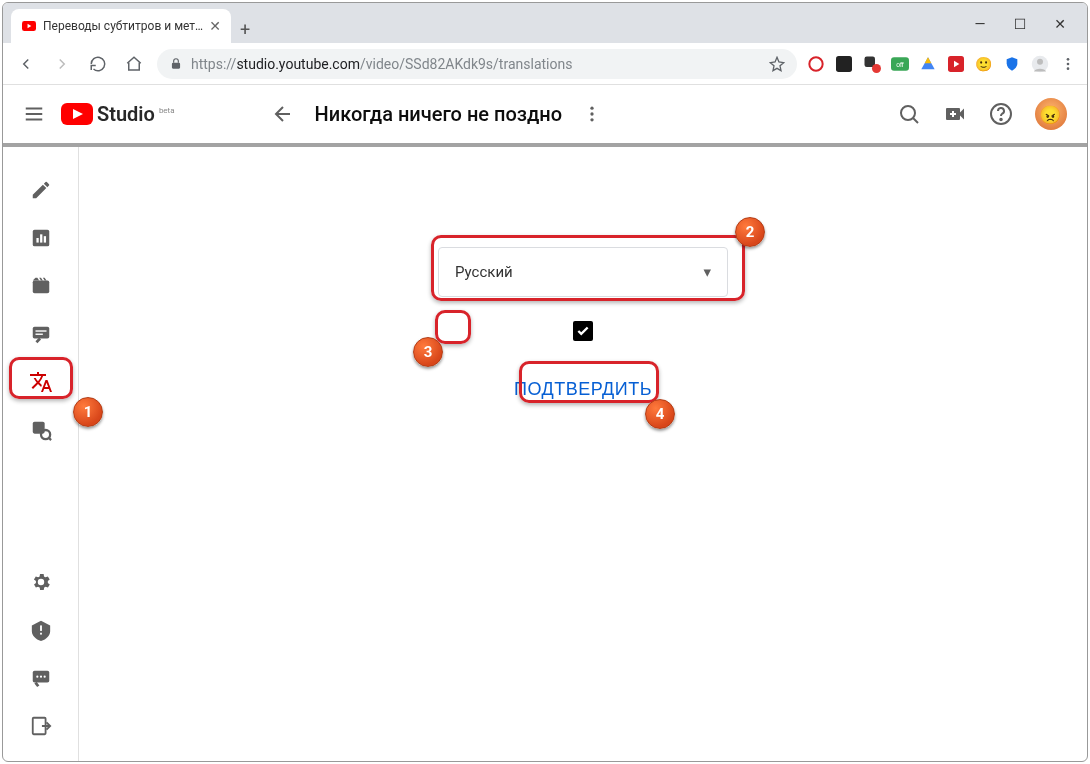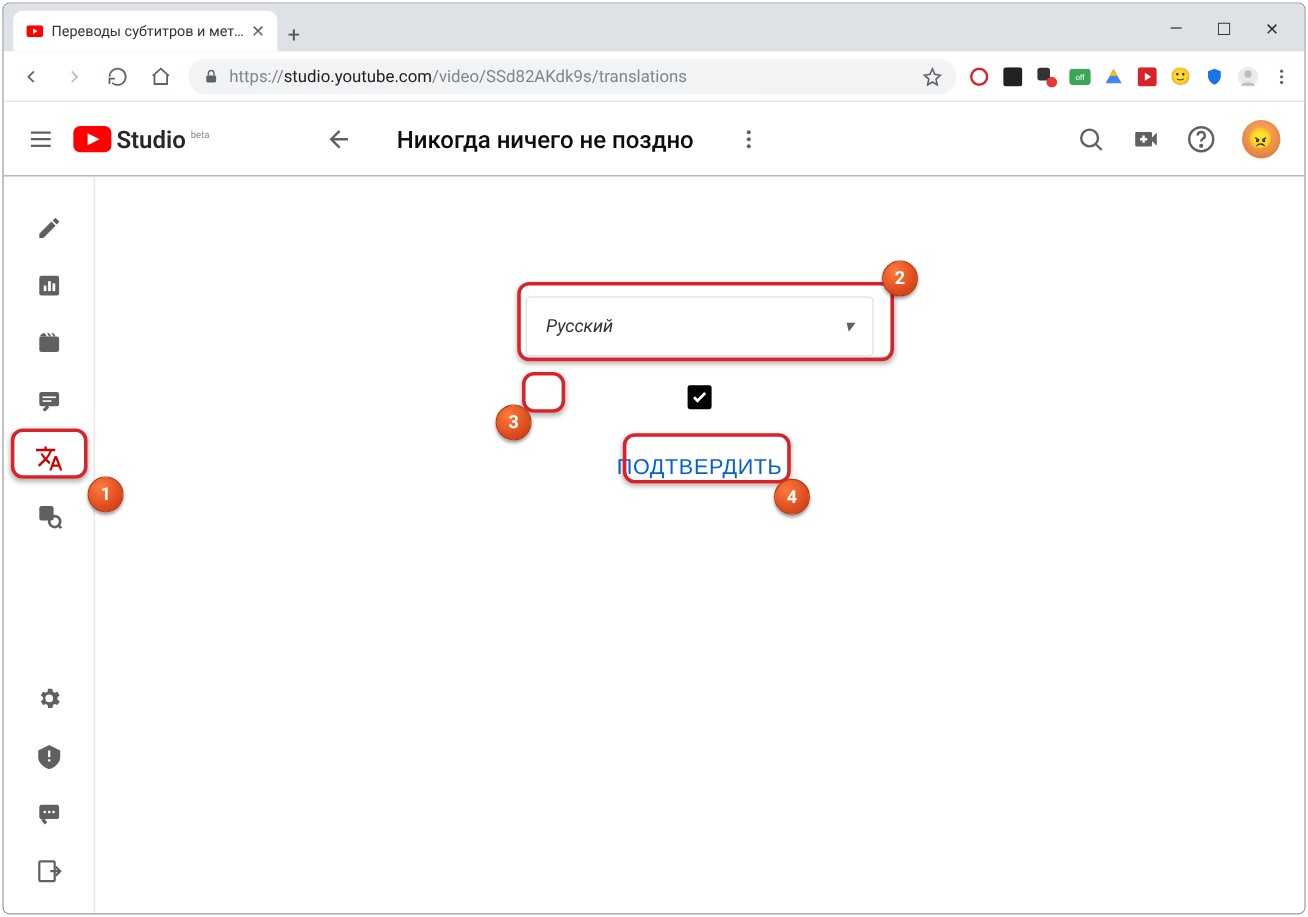--- a/index.html
+++ b/index.html
@@ -23,42 +23,42 @@
 .nav-btn { width: 26px; height: 26px; display: flex; align-items: center; justify-content: center; color: #5f6368; cursor: pointer; }
 .nav-btn.disabled { color: #bdbdbd; }
 .omnibox { flex: 1; height: 30px; background: #f1f3f4; border-radius: 15px; display: flex; align-items: center; padding: 0 12px; gap: 8px; font-size: 14px; color: #5f6368; }
 .omnibox .lock { color: #5f6368; }
 .omnibox .url { color: #202124; }
 .omnibox .url .grey { color: #80868b; }
 .ext-row { display: flex; align-items: center; gap: 10px; }
 .ext-icon { width: 18px; height: 18px; display: flex; align-items: center; justify-content: center; font-size: 14px; }
 
 
-.app-header { height: 62px; display: flex; align-items: center; padding: 0 20px; gap: 16px; border-bottom: 1px solid #a3a3a3; }
+.app-header { height: 62px; display: flex; align-items: center; padding: 0 20px; gap: 16px; border-bottom: 4px solid #a3a3a3; }
 .hamburger { color: #606060; cursor: pointer; }
 .logo { display: flex; align-items: center; gap: 4px; font-weight: 600; font-size: 20px; color: #282828; }
 .logo .yt-icon svg { width: 32px; height: 22px; }
 .logo .beta { font-size: 8px; font-weight: 400; color: #888; align-self: flex-start; margin-top: 4px; text-align: center; }
-.header-middle { flex: 1; display: flex; align-items: center; justify-content: flex-start; gap: 36px; padding-left: 80px; }
+.header-middle { flex: 1; display: flex; align-items: center; justify-content: flex-start; gap: 20px; padding-left: 80px; }
 .back-arrow { color: #606060; cursor: pointer; }
 .video-title { font-size: 20px; font-weight: 500; color: #0d0d0d; }
 .header-right { display: flex; align-items: center; gap: 22px; color: #606060; }
 .header-icon { cursor: pointer; display: flex; }
 .avatar { width: 32px; height: 32px; border-radius: 50%; background: radial-gradient(circle at 50% 40%, #ffb870 0%, #d86a30 100%); display: flex; align-items: center; justify-content: center; font-size: 18px; }
 
 
 .app-body { flex: 1; display: flex; overflow: hidden; }
 .sidebar { width: 76px; border-right: 1px solid #e0e0e0; display: flex; flex-direction: column; align-items: center; padding-top: 24px; gap: 10px; position: relative; }
 .side-item { width: 40px; height: 38px; display: flex; align-items: center; justify-content: center; color: #606060; cursor: pointer; position: relative; }
 .side-item.active { color: #cc0000; }
 .side-spacer { flex: 1; }
 
 
 .main { flex: 1; display: flex; flex-direction: column; align-items: center; padding-top: 100px; position: relative; }
-.dropdown { width: 290px; height: 50px; border: 1px solid #dadce0; border-radius: 4px; display: flex; align-items: center; justify-content: space-between; padding: 0 16px; font-size: 15px; color: #333; cursor: pointer; background: #fff; font-style: italic; }
+.dropdown { width: 290px; height: 50px; border: 1px solid #dadce0; border-radius: 4px; display: flex; align-items: center; justify-content: space-between; padding: 0 16px; font-size: 15px; color: #333; cursor: pointer; background: #fff; }
 .dropdown .arrow { color: #606060; }
 .checkbox-row { display: flex; align-items: center; gap: 10px; margin-top: 24px; font-size: 13px; color: #606060; }
 .checkbox { width: 20px; height: 20px; background: #000; border-radius: 2px; display: flex; align-items: center; justify-content: center; color: #fff; font-size: 14px; cursor: pointer; }
 .confirm-btn { margin-top: 28px; padding: 10px 18px; color: #065fd4; font-weight: 500; font-size: 18px; letter-spacing: 0.5px; cursor: pointer; background: transparent; border: none; border-radius: 4px; }
 
 
 .highlight { position: absolute; border: 3px solid #d8232a; border-radius: 10px; box-shadow: 0 2px 4px rgba(0,0,0,0.3); pointer-events: none; }
 .badge { position: absolute; width: 30px; height: 30px; background: radial-gradient(circle at 35% 30%, #ff7a3c, #d8461a 70%); border-radius: 50%; color: #fff; font-weight: 700; font-size: 15px; display: flex; align-items: center; justify-content: center; box-shadow: 0 2px 3px rgba(0,0,0,0.4); border: 1px solid #b33c15; pointer-events: none; }
 
 svg { display: block; }

